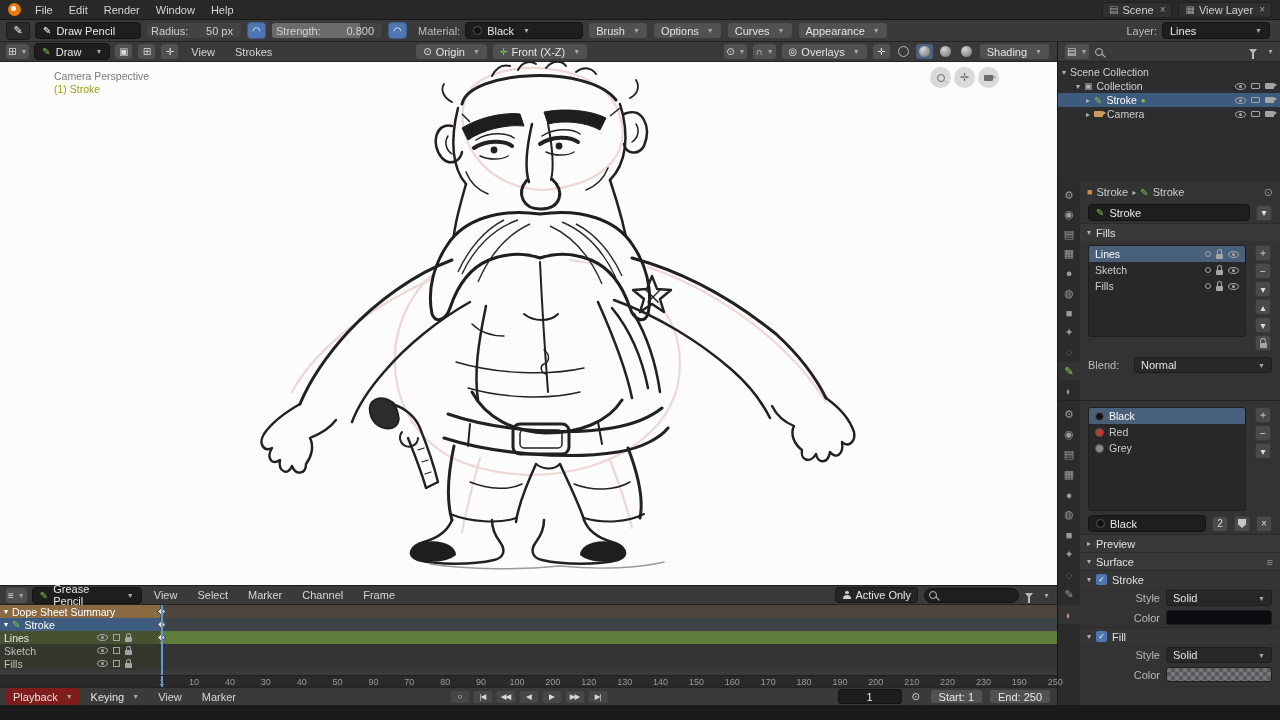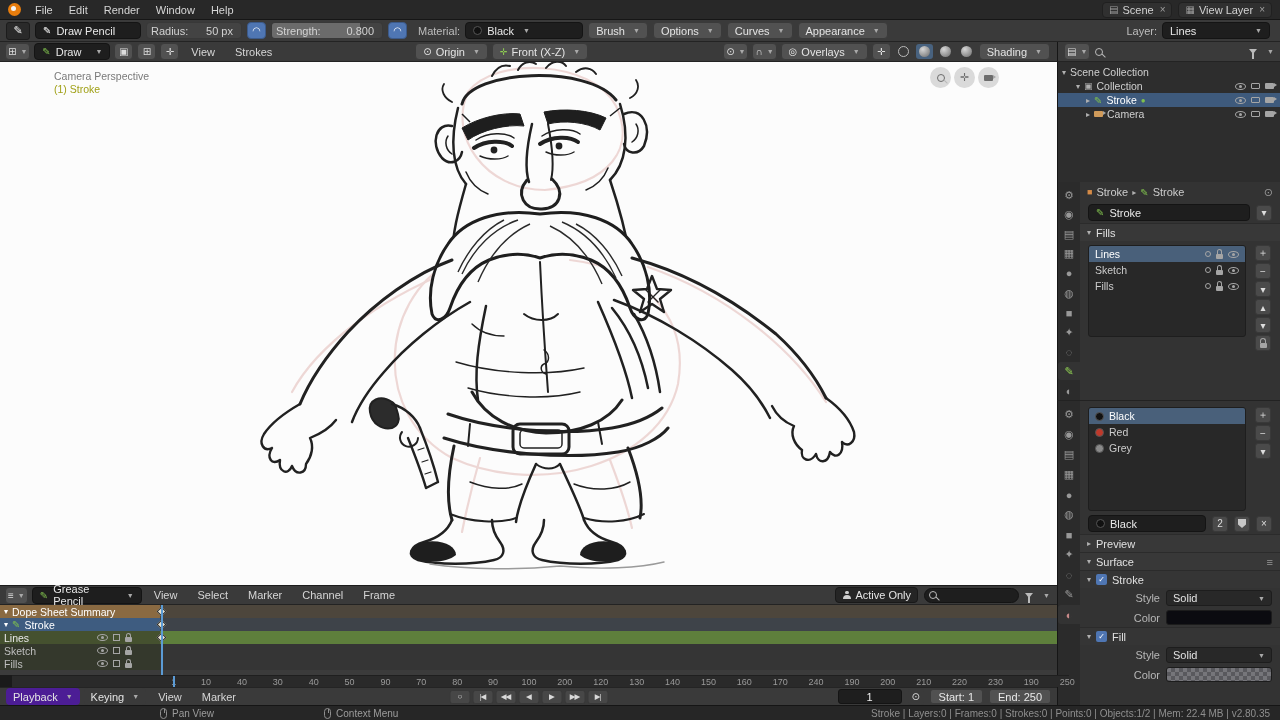--- a/index.html
+++ b/index.html
@@ -112,21 +112,21 @@
 .ch-label.objsel{background:#3e5c80;color:#fff}
 .ch-label.lines{background:#45512f;color:#e8e8e8}
 .ch-label.sk{background:#34382c;color:#bfbfbf}
 .ch-track.t-sum{background:rgba(190,145,70,.14)}
 .ch-track.t-obj{background:rgba(90,130,180,.12)}
 .ch-track.t-green{background:#5e7f3c}
 .ch-track.t-dim{background:rgba(0,0,0,.10)}
 .ch-icons{margin-left:auto;display:flex;gap:5px;align-items:center;padding-right:24px}
 .key{position:absolute;width:7px;height:7px;background:#e8e2d0;border:1px solid #2b2b2b;transform:rotate(45deg)}
 .playhead{position:absolute;left:161px;top:0;width:2px;height:70px;background:#5b9bd5;z-index:3}
-#ds-ruler{left:12px;top:675px;width:1057px;height:12px;background:#2a2a2a;border-top:1px solid #1f1f1f}
+#ds-ruler{left:0;top:675px;width:1057px;height:12px;background:#2a2a2a;border-top:1px solid #1f1f1f}
 .ticks{position:absolute;left:160px;top:0;right:0;height:12px}
 .tick{position:absolute;top:1px;transform:translateX(-50%);font-size:9px;color:#9a9a9a}
 .playhead2{position:absolute;left:161px;top:0;width:2px;height:12px;background:#5b9bd5}
 #ds-playbar{left:0;top:687px;width:1057px;height:18px;background:#3a3a3a;border-top:1px solid #242424;display:flex;align-items:center;gap:4px;padding:0 6px}
 .transport{position:absolute;left:50%;transform:translateX(-50%);display:flex;gap:2px}
 .tbtn{width:21px;height:14px;background:#474747;border:1px solid #383838;border-radius:3px;display:flex;align-items:center;justify-content:center;color:#d8d8d8;font-size:7.5px;letter-spacing:-1px}
 .pb-right{margin-left:auto;display:flex;align-items:center;gap:6px}
 .framebox{width:64px;height:15px;background:#1e1e1e;border:1px solid #141414;border-radius:3px;display:flex;align-items:center;justify-content:center;color:#f0f0f0}
 .rangebox{height:15px;background:#515151;border:1px solid #3a3a3a;border-radius:3px;display:flex;align-items:center;justify-content:center;gap:3px;padding:0 8px;color:#e8e8e8}
 .ds-search{width:95px;height:15px;background:#1e1e1e;border:1px solid #141414;border-radius:8px;color:#ddd;padding:0 6px 0 18px;font-size:10px;outline:none}
@@ -472,20 +472,27 @@
           <span class="opbtn">＋</span>
           <span class="opbtn">−</span>
           <span class="opbtn">▾</span>
           <span class="opbtn">▴</span>
           <span class="opbtn">▾</span>
           <span class="opbtn">
               <span class="i-lock"></span>
             </span>
         </div>
       </div>
+      <div class="prow" style="margin-top:2px">
+        <span style="color:#bbb;width:40px">Blend:</span>
+        <div class="dd">
+          <span>Normal</span>
+          <span class="chev">▼</span>
+        </div>
+      </div>
     </div>
   </div>
 
   <div id="props2" class="abs props">
     <div class="ptabs">
       <span class="ptab">⚙</span>
       <span class="ptab">◉</span>
       <span class="ptab">▤</span>
       <span class="ptab">▦</span>
       <span class="ptab">●</span>
@@ -667,34 +674,34 @@
         <span class="tick" style="left: 285.246px;">80</span>
         <span class="tick" style="left: 321.126px;">90</span>
         <span class="tick" style="left: 357.006px;">100</span>
         <span class="tick" style="left: 392.886px;">200</span>
         <span class="tick" style="left: 428.766px;">120</span>
         <span class="tick" style="left: 464.646px;">130</span>
         <span class="tick" style="left: 500.526px;">140</span>
         <span class="tick" style="left: 536.406px;">150</span>
         <span class="tick" style="left: 572.286px;">160</span>
         <span class="tick" style="left: 608.166px;">170</span>
-        <span class="tick" style="left: 644.046px;">240</span>
+        <span class="tick" style="left: 644.046px;">180</span>
         <span class="tick" style="left: 679.926px;">190</span>
         <span class="tick" style="left: 715.806px;">200</span>
         <span class="tick" style="left: 751.686px;">210</span>
         <span class="tick" style="left: 787.566px;">220</span>
         <span class="tick" style="left: 823.446px;">230</span>
         <span class="tick" style="left: 859.326px;">190</span>
         <span class="tick" style="left: 895.206px;">250</span>
       </div>
     <div class="playhead2"></div>
   </div>
 
   <div id="ds-playbar" class="abs">
-    <div class="gbtn" style="background:#4c1d95;border:none">
+    <div class="gbtn" style="background:#7f1d1d;border:none">
       <span>Playback</span>
       <span class="chev">▼</span>
     </div>
     <div class="gbtn" style="background:#3a3a3a;border:none">
       <span>Keying</span>
       <span class="chev">▼</span>
     </div>
     <span class="menu">View</span>
     <span class="menu">Marker</span>
     <div class="transport">
@@ -713,25 +720,14 @@
         <span>Start:</span>
         <span>1</span>
       </div>
       <div class="rangebox">
         <span>End:</span>
         <span>250</span>
       </div>
     </div>
   </div>
 
-  <div id="statusbar" class="abs">
-    <span class="st-item" style="margin-left:160px">
-      <span class="i-mouse"></span>
-      <span>Pan View</span>
-    </span>
-    <span class="st-item" style="margin-left:110px">
-      <span class="i-mouse"></span>
-      <span>Context Menu</span>
-    </span>
-    <span class="st-stats">Stroke | Layers:0 | Frames:0 | Strokes:0 | Points:0 | Objects:1/2 | Mem: 22.4 MB | v2.80.35</span>
-  </div>
 
 </div>
 
 </body></html>

